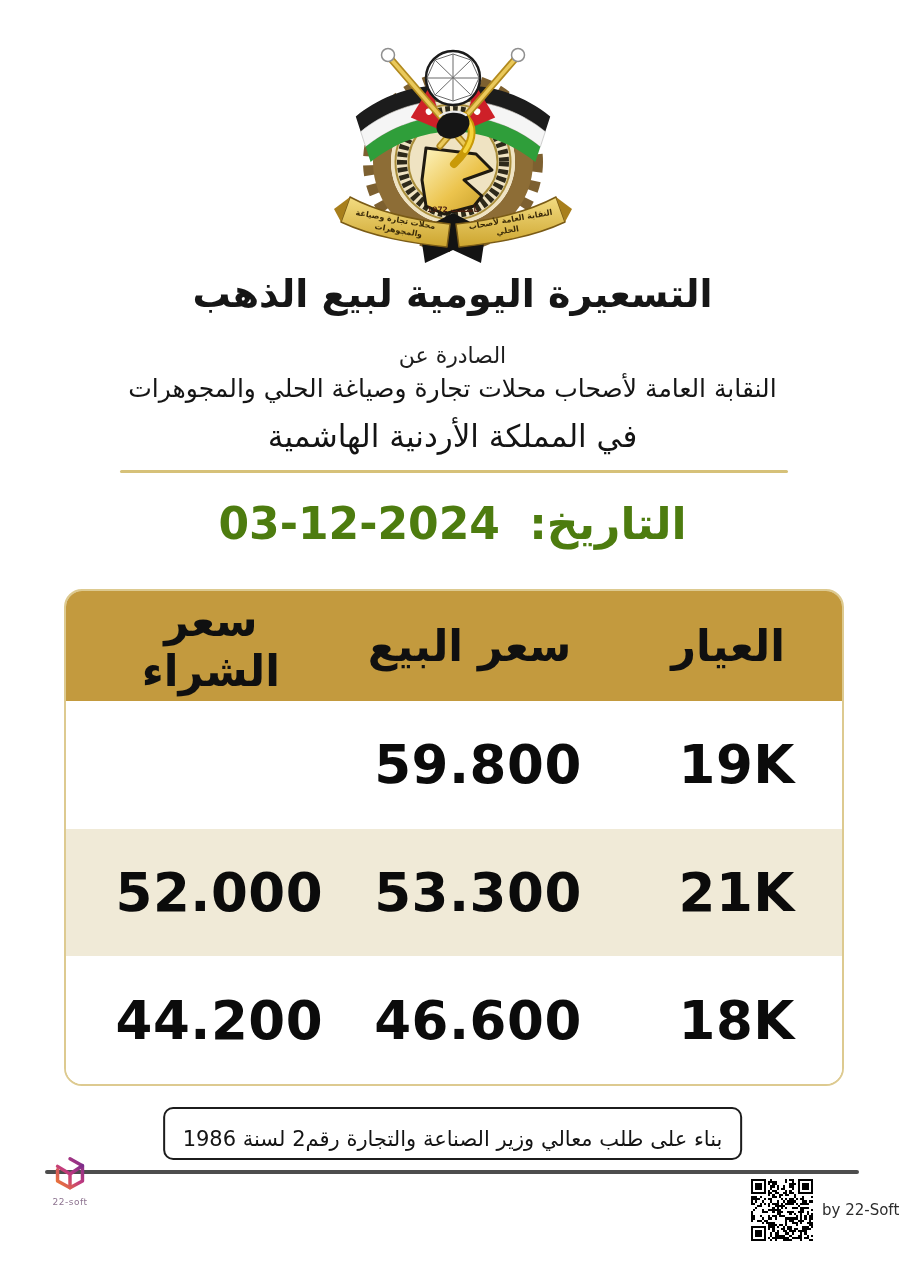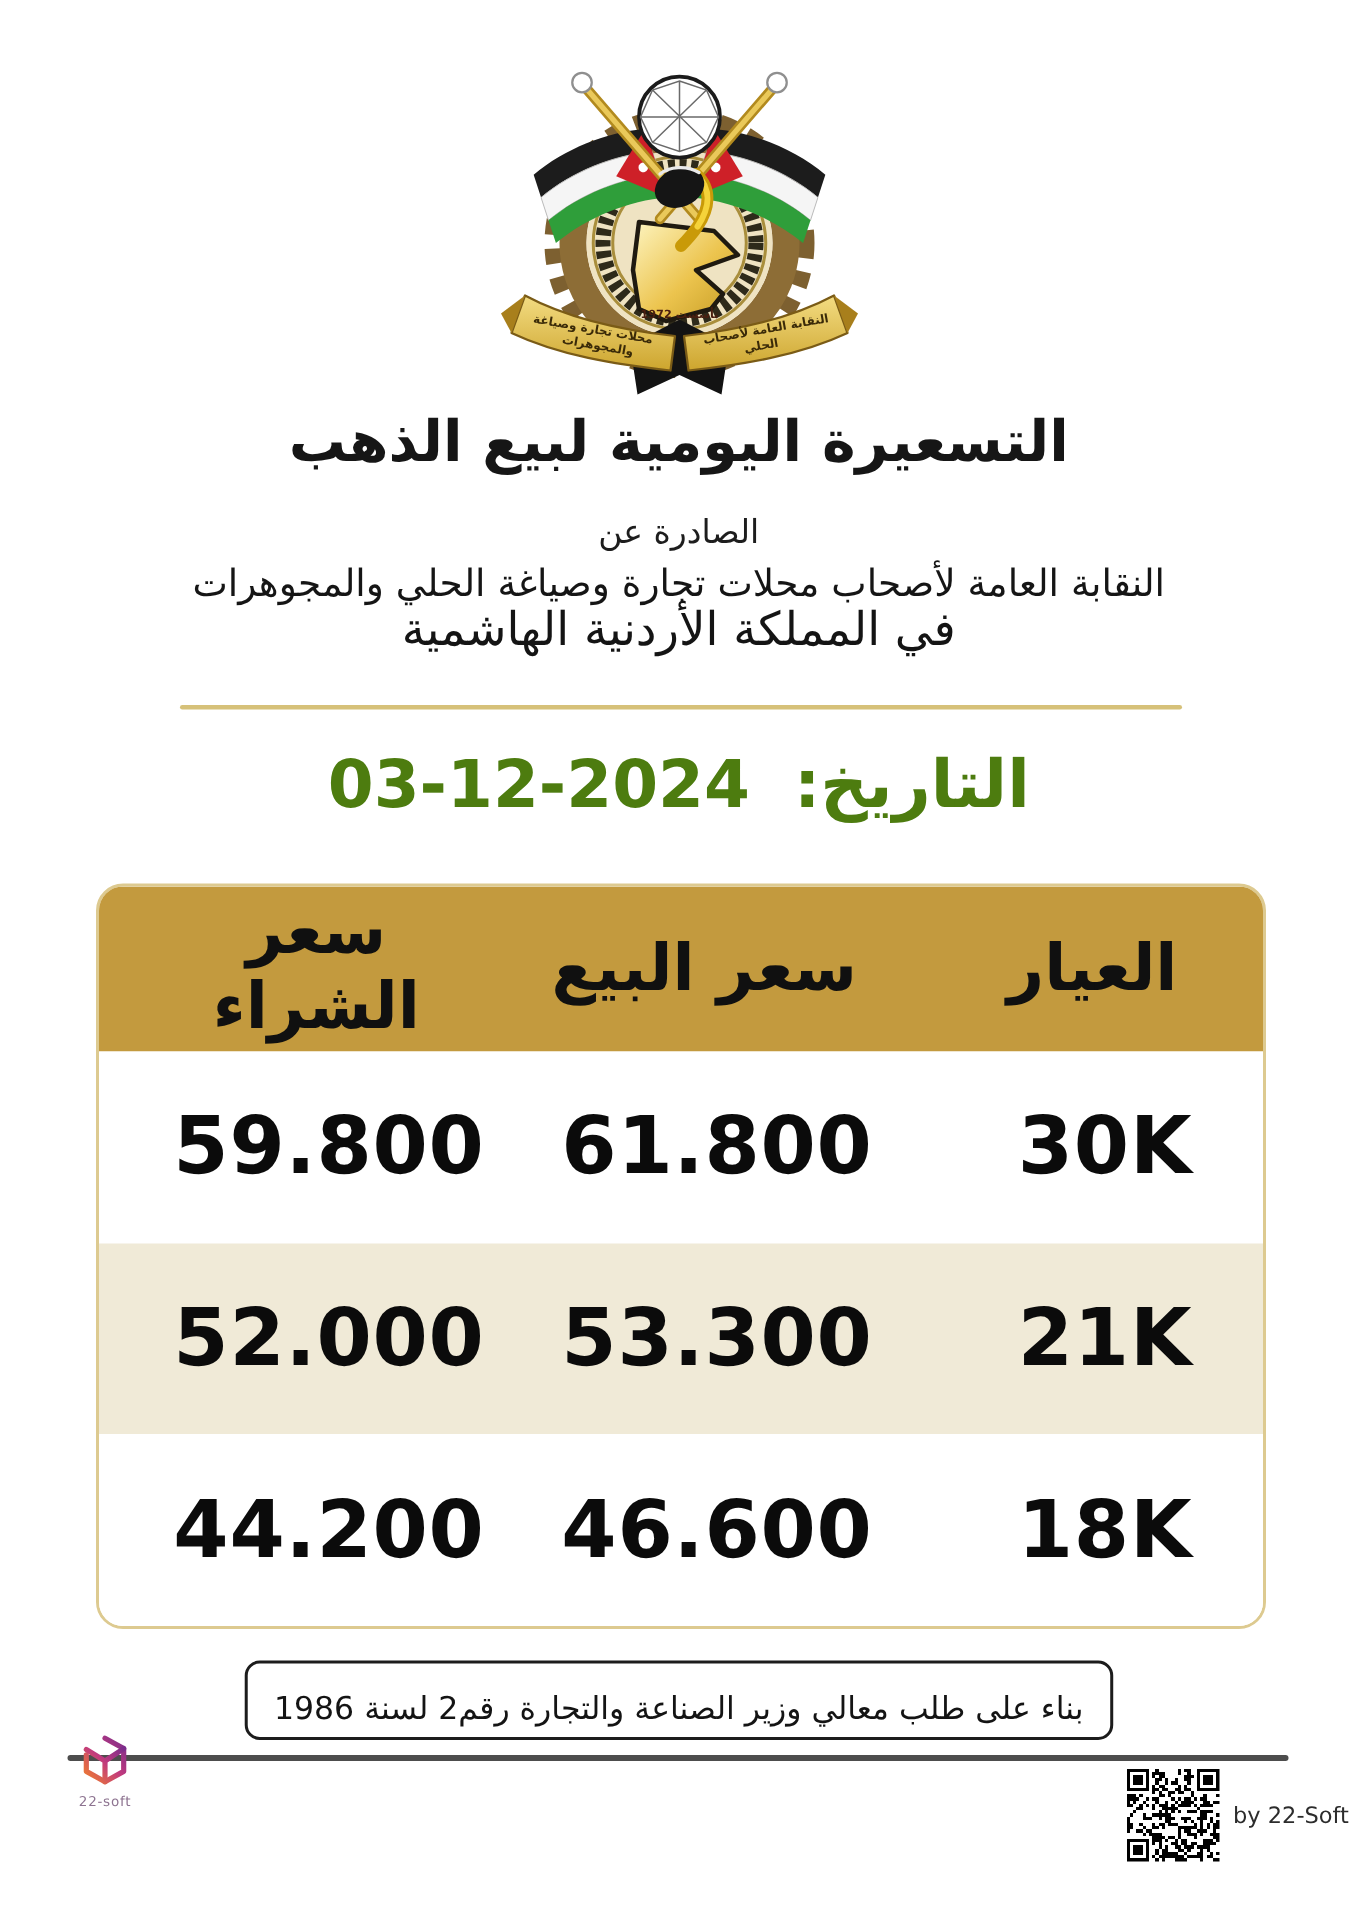--- a/index.html
+++ b/index.html
@@ -8,21 +8,21 @@
     position:relative; width:905px; height:1280px; background:#ffffff;
     font-family:"DejaVu Sans", sans-serif; color:#161616; overflow:hidden;
   }
   .center-text { position:absolute; left:0; right:0; text-align:center; direction:rtl; }
 
   .logo-wrap { position:absolute; top:34px; left:50%; transform:translateX(-50%); }
 
   .title   { top:272px; font-size:38px; font-weight:bold; letter-spacing:-0.5px; }
   .issued  { top:343px; font-size:22px; color:#1d1d1d; }
   .org     { top:374px; font-size:25px; color:#151515; }
-  .region  { top:402px; font-size:31px; color:#141414; }
+  .region  { top:418px; font-size:31px; color:#141414; }
 
   .gold-divider { position:absolute; top:470px; left:120px; width:668px; height:3px;
                   background:#d6c179; border-radius:2px; }
 
   .date-line { top:498px; font-size:44px; font-weight:bold; color:#4d7c0f; }
   .date-line .num { display:inline-block; direction:ltr; margin-right:14px; }
 
   .gtable {
     position:absolute; top:589px; left:64px; width:780px; height:497px;
     border:2px solid #ddca90; border-radius:18px; overflow:hidden;
@@ -148,22 +148,21 @@
     <span class="num">03-12-2024</span>
   </div>
 
   <div class="gtable">
     <div class="thead">
       <div class="hcell">العيار</div>
       <div class="hcell">سعر البيع</div>
       <div class="hcell">سعر الشراء</div>
     </div>
     <div class="trow">
-      <div class="cell">30K</div>
-      <div class="cell">61.800</div>
+      <div class="cell">19K</div>
       <div class="cell">59.800</div>
     </div>
     <div class="trow alt">
       <div class="cell">21K</div>
       <div class="cell">53.300</div>
       <div class="cell">52.000</div>
     </div>
     <div class="trow">
       <div class="cell">18K</div>
       <div class="cell">46.600</div>

